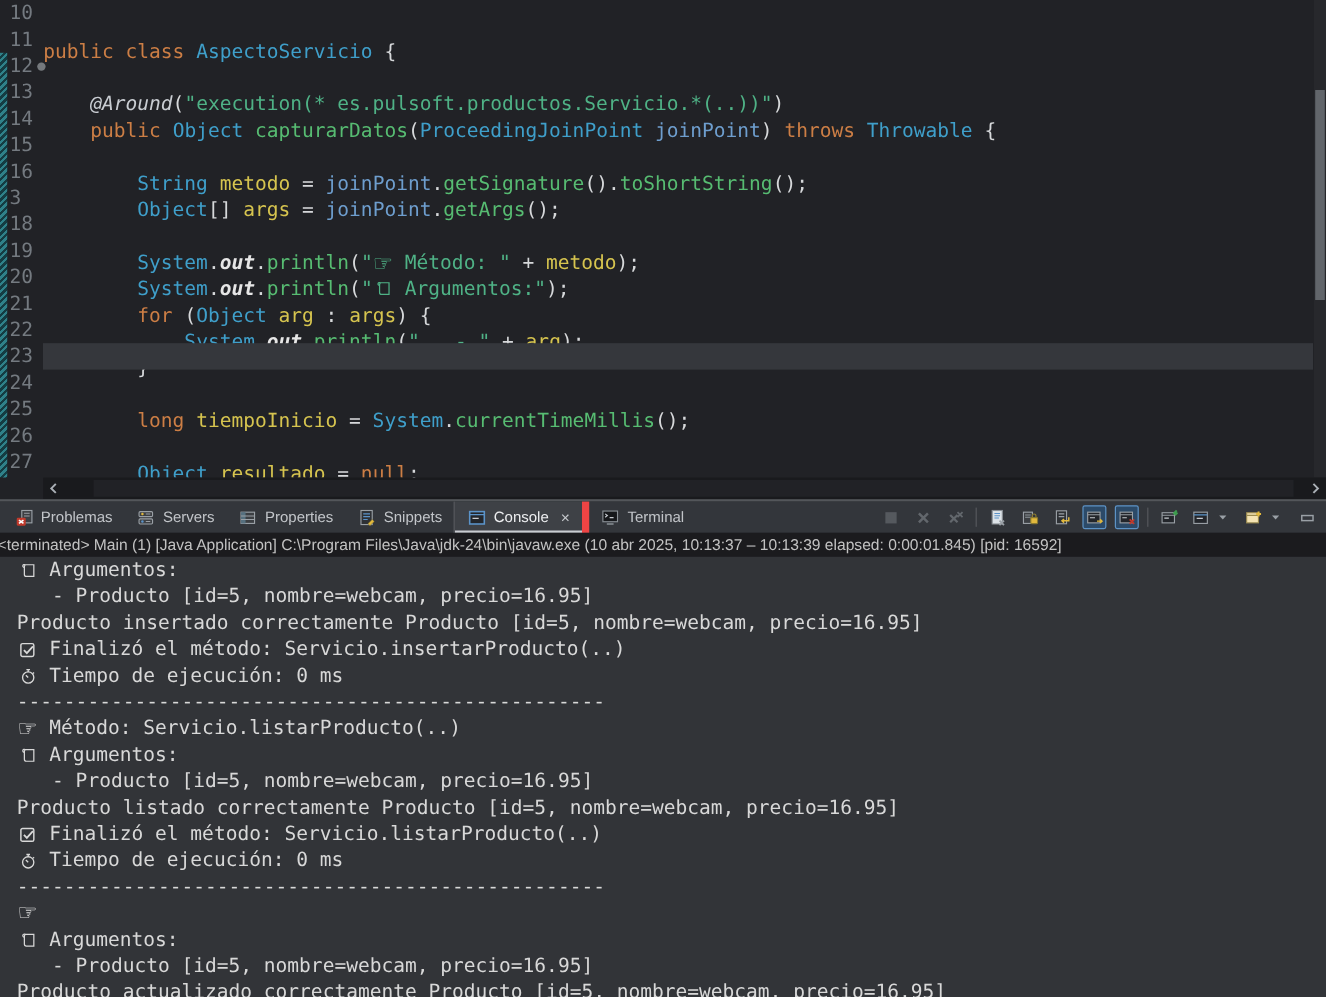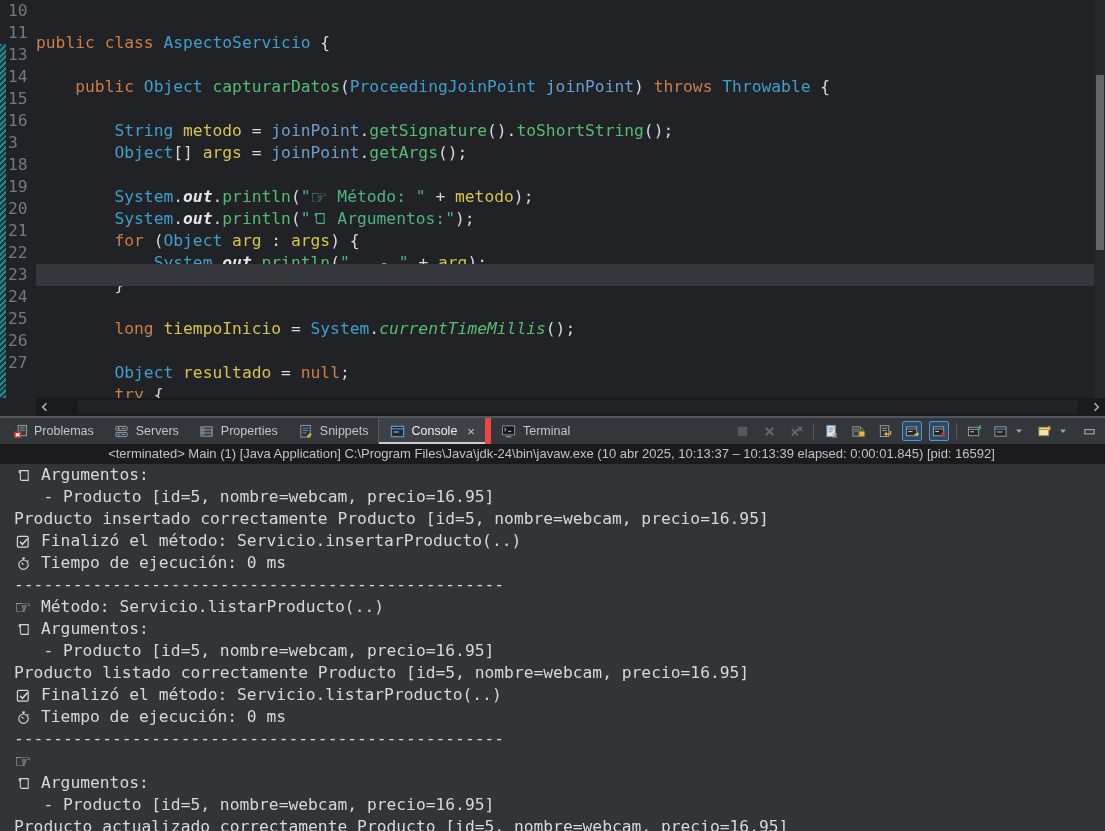--- a/index.html
+++ b/index.html
@@ -20,21 +20,21 @@
       var(--current-line-bg,#35373C) 36px, var(--current-line-bg,#35373C) 1094px, transparent 1094px);
   }
   .ed-line .gutter { position:absolute; left:8px; top:0; color:var(--line-number,#747A80); }
   .ed-line .code   { position:absolute; left:36px; top:0; color:var(--plain,#D6D8DA);margin-top:32px; }
   .marker-dot { display:inline-block; width:7px; height:7px; border-radius:50%;
     background:#75797D; margin-left:3px; vertical-align:middle; }
   .tk-pl     { color:var(--plain,#D6D8DA); }
   .tk-kw     { color:var(--keyword,#CC7E45); }
   .tk-type   { color:var(--type,#3F9FCA); }
   .tk-method { color:var(--method,#57BC72); }
-  .tk-methodi{ color:var(--method,#57BC72); font-style:italic; }
+  .tk-methodi{ color:var(--method,#57BC72); }
   .tk-var    { color:var(--variable,#D6C44F); }
   .tk-param  { color:var(--parameter,#6E9ECE); }
   .tk-str    { color:var(--string,#4FB286); }
   .tk-ann    { color:var(--annotation,#C9CDD2); font-style:italic; }
   .tk-field  { color:var(--field,#E6E6E6); font-weight:bold; font-style:italic; }
   #diff-stripe { position:absolute; left:0; top:44px; width:6px; height:356px;
     background:repeating-linear-gradient(135deg, var(--diff-stripe,#2F8189) 0 2px, #143C42 2px 4px); }
   #ed-vscroll { position:absolute; right:0; top:0; width:10px; height:398px; background:#27282C; }
   #ed-vthumb  { position:absolute; left:1px; top:75px; width:8px; height:175px;
     background:var(--scrollbar-thumb,#62666B); }
@@ -60,21 +60,21 @@
   
   #toolbar { position:absolute; right:6px; top:418px; height:26px; display:flex; align-items:center; gap:7px; }
   .tbtn { min-width:20px; height:20px; display:flex; align-items:center; justify-content:center;
     gap:3px; border-radius:2px; padding:0 1px; }
   .tbtn.toggled { background:var(--toggle-bg,#2C4A68); border:1px solid var(--toggle-border,#5D93C6); }
   .tbtn.disabled { opacity:.55; }
   .tsep { width:1px; height:16px; background:#55585C; }
   
   #processbar { position:absolute; top:444px; left:0; width:1105px; height:20px;
     background:var(--process-bar-bg,#1B1B1E); color:var(--process-text,#C2C2C2);
-    font-size:13px; line-height:20px; white-space:nowrap; overflow:hidden;text-align:center; }
+    font-size:13px; line-height:20px; white-space:nowrap; overflow:hidden; }
   #processbar span { margin-left:-2px; display:inline-block; }
   
   #console-out { position:absolute; top:464px; left:0; width:1105px; height:367px;
     background:var(--console-bg,#323438); color:var(--console-text,#D8D8D8);
     font-family:"DejaVu Sans Mono","Liberation Mono",monospace; font-size:16.3px; overflow:hidden; }
   .c-line { height:22px; line-height:22px; display:flex; align-items:center; padding-left:14px; }
   .c-line .c-icon { width:18px; height:18px; margin-right:9px; flex:0 0 auto;
     display:inline-flex; align-items:center; justify-content:center; }
   .c-line .txt { white-space:pre; }
   .hand-glyph { font-family:"DejaVu Sans",sans-serif; font-size:19px; line-height:1; }
@@ -83,20 +83,21 @@
 </style>
 </head>
 <body>
 
 <div id="app" style="--editor-bg: #212226; --console-bg: #323438; --process-bar-bg: #1B1B1E; --tabbar-bg: #33363B; --active-tab-bg: #3E4146; --keyword: #CC7E45; --type: #3F9FCA; --method: #57BC72; --string: #4FB286; --variable: #D6C44F; --parameter: #6E9ECE; --annotation: #C9CDD2; --field: #E6E6E6; --plain: #D6D8DA; --line-number: #747A80; --current-line-bg: #35373C; --diff-stripe: #2F8189; --console-text: #D8D8D8; --process-text: #C2C2C2; --tab-text: #C2C5C9; --active-tab-text: #EDEEF0; --toggle-bg: #2C4A68; --toggle-border: #5D93C6; --accent-blue: #5B93C9; --error-red: #C0392B; --scrollbar-thumb: #62666B;">
 
   <div id="editor">
     <div id="ed-lines">
         <div class="ed-line"><span class="gutter">10</span><span class="code"><span class="tk-kw">public</span><span class="tk-pl"> </span><span class="tk-kw">class</span><span class="tk-pl"> </span><span class="tk-type">AspectoServicio</span><span class="tk-pl"> {</span></span></div>
         <div class="ed-line"><span class="gutter">11</span><span class="code"></span></div>
+        <div class="ed-line"><span class="gutter">12<span class="marker-dot"></span></span><span class="code"><span class="tk-pl">    </span><span class="tk-ann">@Around</span><span class="tk-pl">(</span><span class="tk-str">"execution(* es.pulsoft.productos.Servicio.*(..))"</span><span class="tk-pl">)</span></span></div>
         <div class="ed-line"><span class="gutter">13</span><span class="code"><span class="tk-pl">    </span><span class="tk-kw">public</span><span class="tk-pl"> </span><span class="tk-type">Object</span><span class="tk-pl"> </span><span class="tk-method">capturarDatos</span><span class="tk-pl">(</span><span class="tk-type">ProceedingJoinPoint</span><span class="tk-pl"> </span><span class="tk-param">joinPoint</span><span class="tk-pl">) </span><span class="tk-kw">throws</span><span class="tk-pl"> </span><span class="tk-type">Throwable</span><span class="tk-pl"> {</span></span></div>
         <div class="ed-line"><span class="gutter">14</span><span class="code"></span></div>
         <div class="ed-line"><span class="gutter">15</span><span class="code"><span class="tk-pl">        </span><span class="tk-type">String</span><span class="tk-pl"> </span><span class="tk-var">metodo</span><span class="tk-pl"> = </span><span class="tk-param">joinPoint</span><span class="tk-pl">.</span><span class="tk-method">getSignature</span><span class="tk-pl">().</span><span class="tk-method">toShortString</span><span class="tk-pl">();</span></span></div>
         <div class="ed-line"><span class="gutter">16</span><span class="code"><span class="tk-pl">        </span><span class="tk-type">Object</span><span class="tk-pl">[] </span><span class="tk-var">args</span><span class="tk-pl"> = </span><span class="tk-param">joinPoint</span><span class="tk-pl">.</span><span class="tk-method">getArgs</span><span class="tk-pl">();</span></span></div>
         <div class="ed-line"><span class="gutter">3</span><span class="code"></span></div>
         <div class="ed-line"><span class="gutter">18</span><span class="code"><span class="tk-pl">        </span><span class="tk-type">System</span><span class="tk-pl">.</span><span class="tk-field">out</span><span class="tk-pl">.</span><span class="tk-method">println</span><span class="tk-pl">(</span><span class="tk-str">"</span><span class="icon16 tk-str inline-ic"><span class="hand-glyph">☞</span></span><span class="tk-str"> Método: "</span><span class="tk-pl"> + </span><span class="tk-var">metodo</span><span class="tk-pl">);</span></span></div>
         <div class="ed-line"><span class="gutter">19</span><span class="code"><span class="tk-pl">        </span><span class="tk-type">System</span><span class="tk-pl">.</span><span class="tk-field">out</span><span class="tk-pl">.</span><span class="tk-method">println</span><span class="tk-pl">(</span><span class="tk-str">"</span><span class="icon16 tk-str inline-ic"><svg width="15" height="15" viewBox="0 0 16 16">
                 <path d="M5.2 2.8 H13 V13.2 H6.4 A1.8 1.8 0 0 1 4.6 11.4 V4.4 Z" fill="none" stroke="currentColor" stroke-width="1.1"></path>
                 <path d="M5.2 2.8 a1.3 1.3 0 1 0 -0.6 2.4" fill="none" stroke="currentColor" stroke-width="1.1"></path>
               </svg></span><span class="tk-str"> Argumentos:"</span><span class="tk-pl">);</span></span></div>

